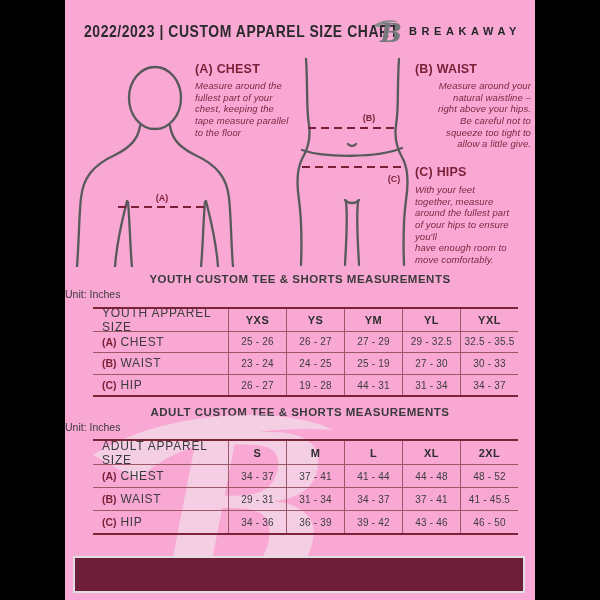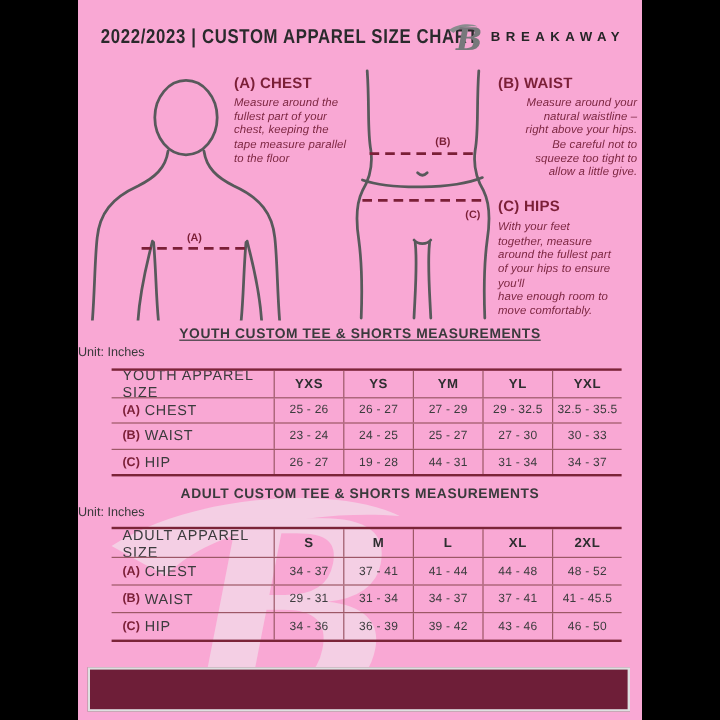--- a/index.html
+++ b/index.html
@@ -25,21 +25,21 @@
 
   .fig{position:absolute;}
   .fig-upper{left:10px;top:55px;}
   .fig-lower{left:225px;top:57px;}
 
   
   .sec-title{position:absolute;left:0;width:470px;text-align:center;font-size:11.5px;
     font-weight:bold;color:#3a3a3c;letter-spacing:0.5px;}
   .sec-unit{position:absolute;left:0;width:524px;text-align:left;font-size:10.5px;
     color:#3a3a3c;}
-  .yt-title{top:273px;text-decoration:underline;} .yt-unit{top:288px;}
+  .yt-title{top:273px;} .yt-unit{top:288px;}
   .at-title{top:406px;} .at-unit{top:421px;}
 
   
   .table{position:absolute;left:28px;width:425px;border-top:2px solid #7b2438;
     border-bottom:2px solid #7b2438;z-index:2;}
   .yt-table{top:307px;} .at-table{top:439px;}
   .t-row{display:grid;grid-template-columns:135px repeat(5,1fr);}
   .t-row + .t-row{border-top:1px solid #9c5866;}
   .yt-table .t-row{height:21.6px;} .at-table .t-row{height:23px;}
   .cell{display:flex;align-items:center;justify-content:center;overflow:hidden;}
@@ -151,21 +151,21 @@
         <div class="cell val-cell">29 - 32.5</div>
         <div class="cell val-cell">32.5 - 35.5</div>
       </div>
       <div class="t-row">
         <div class="cell label-cell">
           <span class="row-key">(B)</span>
           <span class="row-label">WAIST</span>
         </div>
         <div class="cell val-cell">23 - 24</div>
         <div class="cell val-cell">24 - 25</div>
-        <div class="cell val-cell">25 - 27</div>
+        <div class="cell val-cell">25 - 19</div>
         <div class="cell val-cell">27 - 30</div>
         <div class="cell val-cell">30 - 33</div>
       </div>
       <div class="t-row">
         <div class="cell label-cell">
           <span class="row-key">(C)</span>
           <span class="row-label">HIP</span>
         </div>
         <div class="cell val-cell">26 - 27</div>
         <div class="cell val-cell">19 - 28</div>

